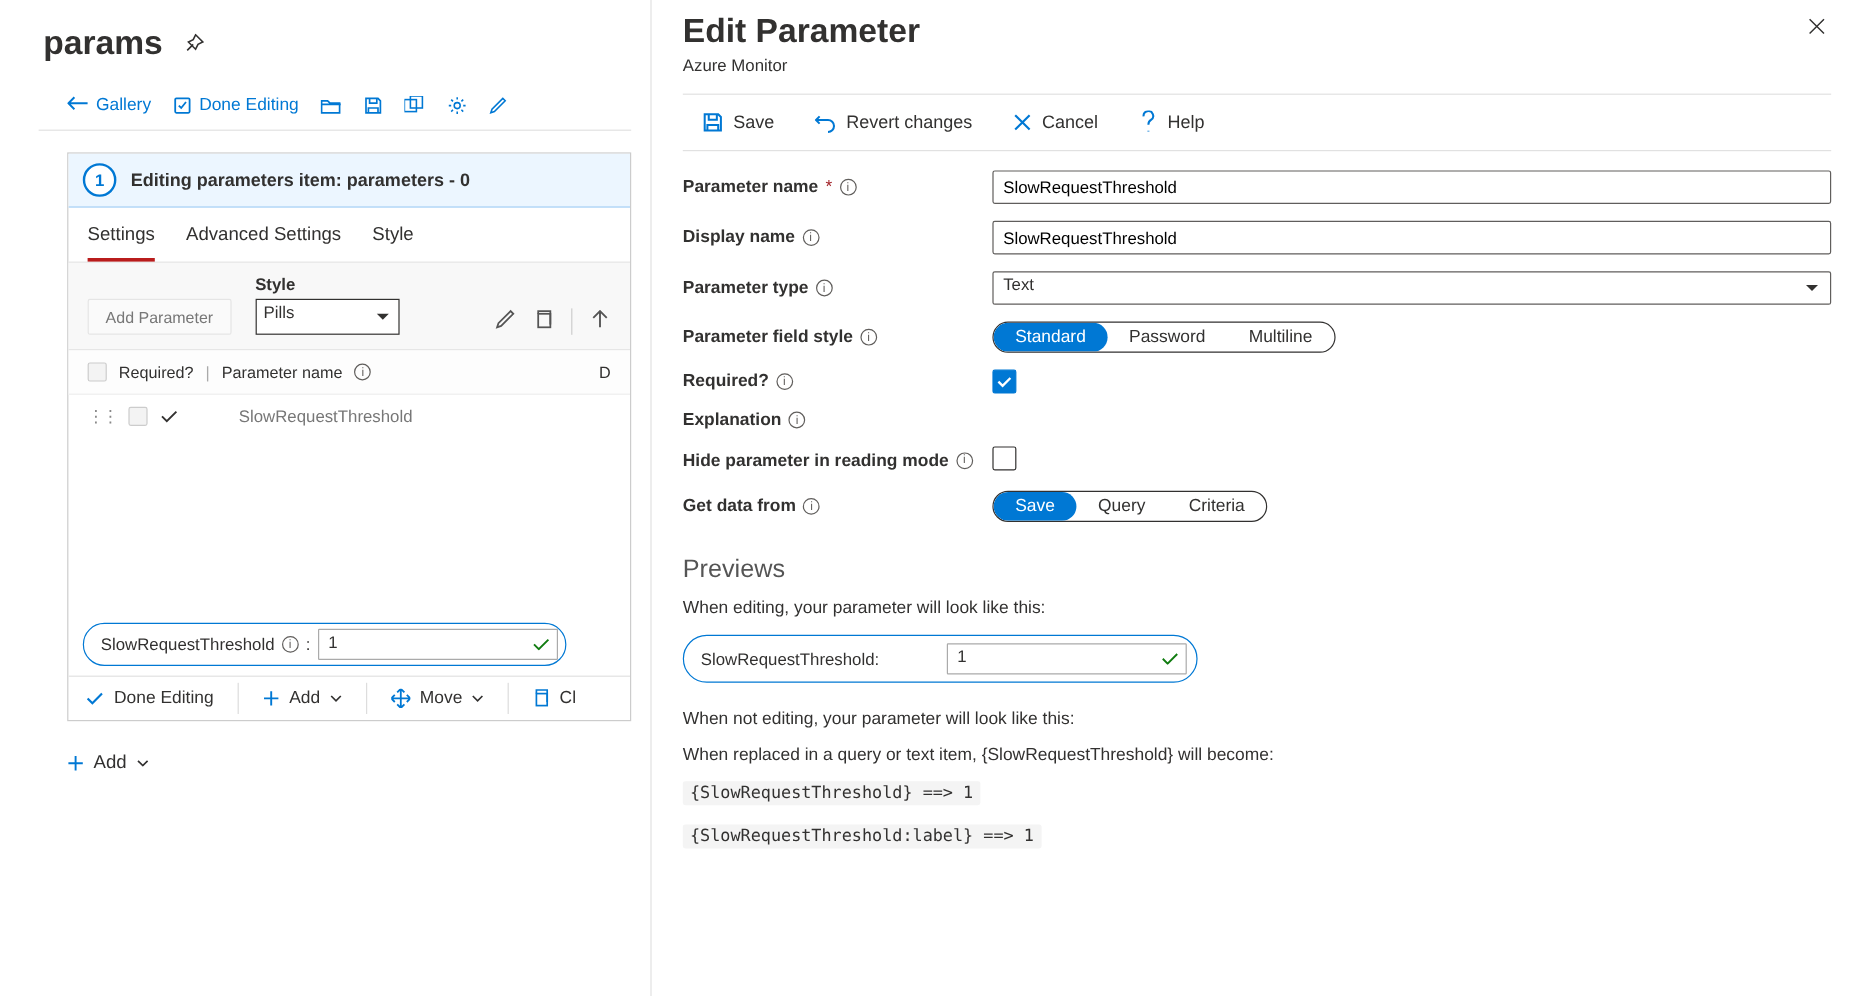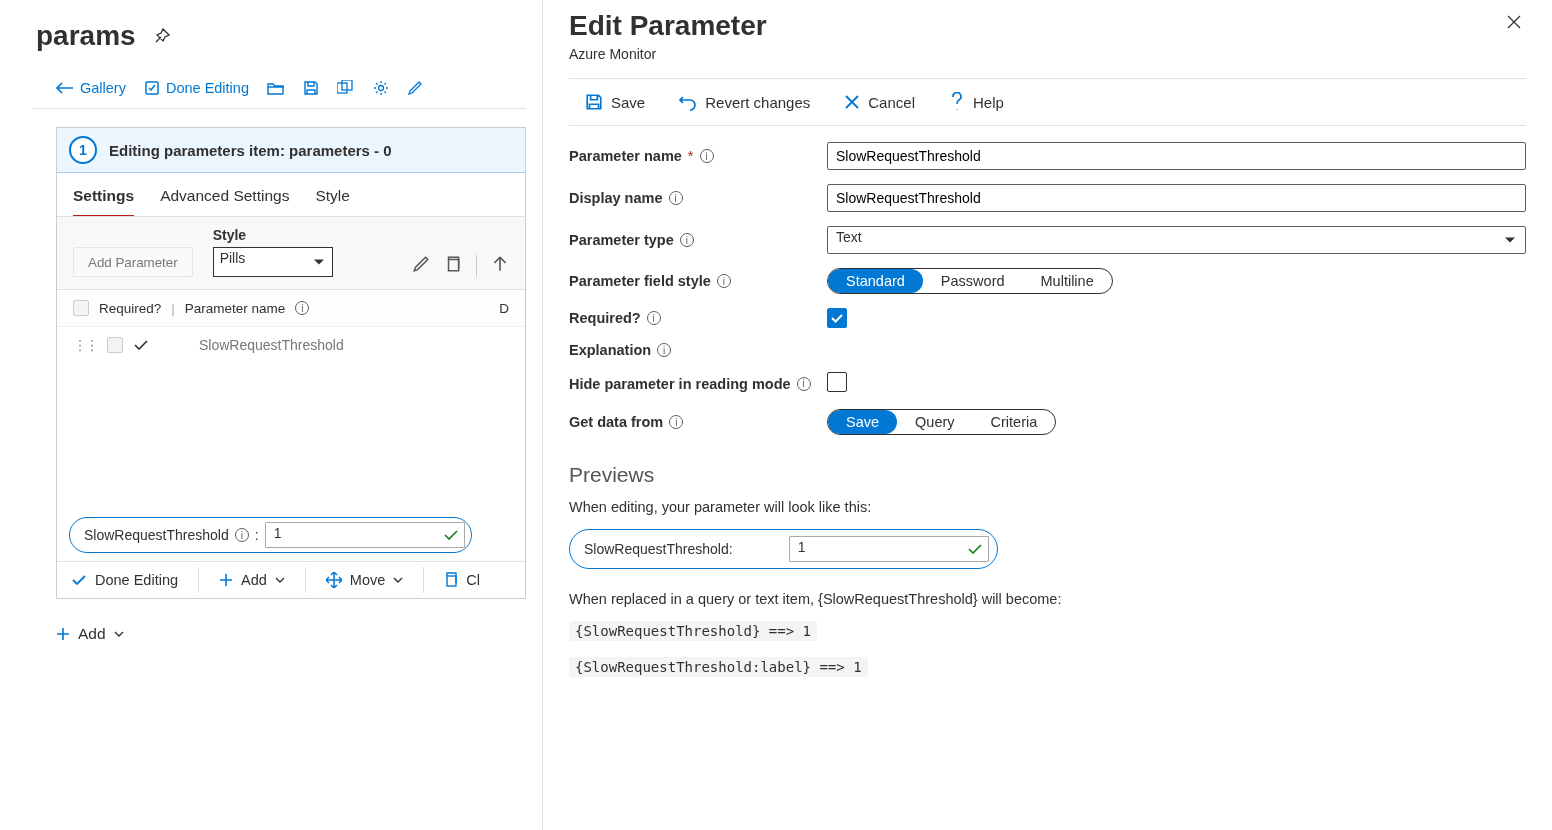--- a/index.html
+++ b/index.html
@@ -7,31 +7,31 @@
   .layout { display:flex; height:100%;margin-left:32px; }
   .left-pane { width:510px; padding:20px 16px 16px 0; border-right: none; overflow:hidden; }
   .right-pane { flex:1; padding:10px 26px 20px 26px; border-left:1px solid #e1e1e1; overflow-y:auto; }
 
   
   .page-title-row { display:flex; align-items:center; gap:14px; padding-left:4px; }
   .page-title { font-size:28px; font-weight:600; }
   .pin-btn { background:none; border:none; padding:4px; cursor:pointer; color:#323130; }
 
   .toolbar { display:flex; align-items:center; gap:18px; margin-top:28px; padding-left:24px; color:#0078d4; border-bottom:1px solid #e1e1e1; padding-bottom:12px;}
-  .toolbar .tb-btn { display:flex; align-items:center; gap:6px; background:none; border:none; color:#0078d4; cursor:pointer; font-size:14.5px; padding:0; }
+  .toolbar .tb-btn { display:flex; gap:6px; background:none; border:none; color:#0078d4; cursor:pointer; font-size:14.5px; padding:0; }
   .toolbar .tb-icon { display:flex; align-items:center; }
 
   .card { margin:18px 0 0 24px; border:1px solid #ccc; background:#fff; overflow:hidden; }
   .card-header { display:flex; align-items:center; gap:12px; background:#ecf6ff; border-bottom:1px solid #a6cff5; padding:8px 12px; }
   .badge { width:28px; height:28px; border-radius:50%; border:2px solid #0078d4; color:#0078d4; display:flex; align-items:center; justify-content:center; font-weight:600; font-size:14px; background:#fff; }
   .card-header-title { font-weight:600; font-size:15px; }
 
   .tabs { display:flex; gap:26px; padding:14px 16px 0 16px; border-bottom:1px solid #e1e1e1; }
   .tab { padding-bottom:10px; cursor:pointer; font-size:15.5px; }
-  .tab.selected { font-weight:700; border-bottom:1px solid #b91c1c; }
+  .tab.selected { font-weight:400; border-bottom:3px solid #b91c1c; }
 
   .style-row { display:flex; align-items:flex-end; gap:20px; padding:10px 16px 12px 16px; background:#f8f8f8; border-bottom:1px solid #e1e1e1; }
   .add-param-btn { height:30px; border:1px solid #e5e5e5; background:#fafafa; color:#777; padding:0 14px; border-radius:2px; }
   .style-col label { display:block; font-size:14px; margin-bottom:4px; font-weight:600; }
   .style-select { border:1px solid #323130; height:30px; width:120px; padding:2px 6px; background:#fff; position:relative; }
   .style-select::after{ content:''; position:absolute; right:8px; top:50%; width:0;height:0;border-left:5px solid transparent;border-right:5px solid transparent;border-top:5px solid #323130; transform:translateY(-50%);}
   .row-icons { display:flex; gap:14px; margin-left:auto; color:#555; }
   .row-icons svg { width:18px; height:18px; }
 
   .grid-header { display:flex; align-items:center; gap:10px; padding:10px 16px; border-bottom:1px solid #eee; font-size:13.5px; color:#323130; background:#fdfdfd;}
@@ -417,18 +417,19 @@
       <div class="pt">
         <span>1</span>
         <span class="chk-svg">
             <svg width="14" height="10" viewBox="0 0 14 10" fill="none" stroke="#107c10" stroke-width="1.6">
               <path d="M1 5 L5 9 L13 1"></path>
             </svg>
           </span>
       </div>
     </div>
 
+    <div class="muted">When not editing, your parameter will look like this:</div>
 
     <div class="muted">When replaced in a query or text item, {SlowRequestThreshold} will become:</div>
     <div class="code-row"><span class="code">{SlowRequestThreshold} ==&gt; 1</span></div>
     <div class="code-row"><span class="code">{SlowRequestThreshold:label} ==&gt; 1</span></div>
   </div>
 </div>
 
 </body></html>

